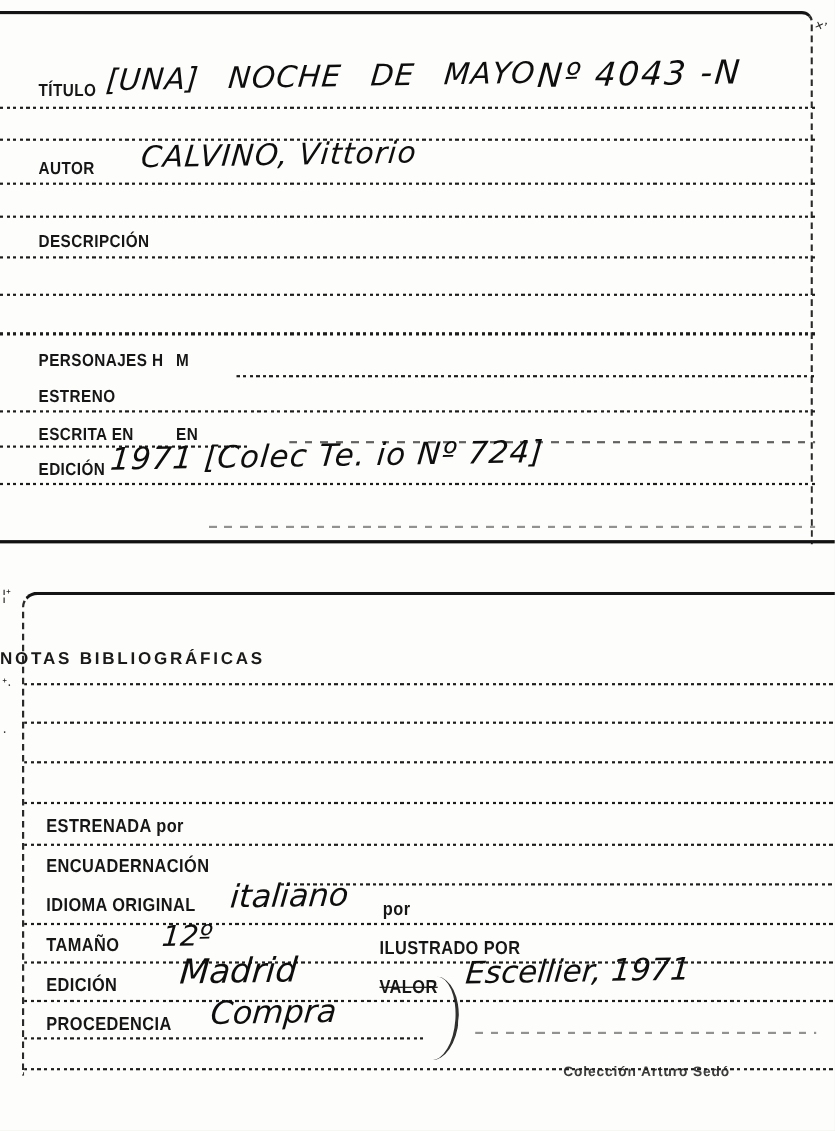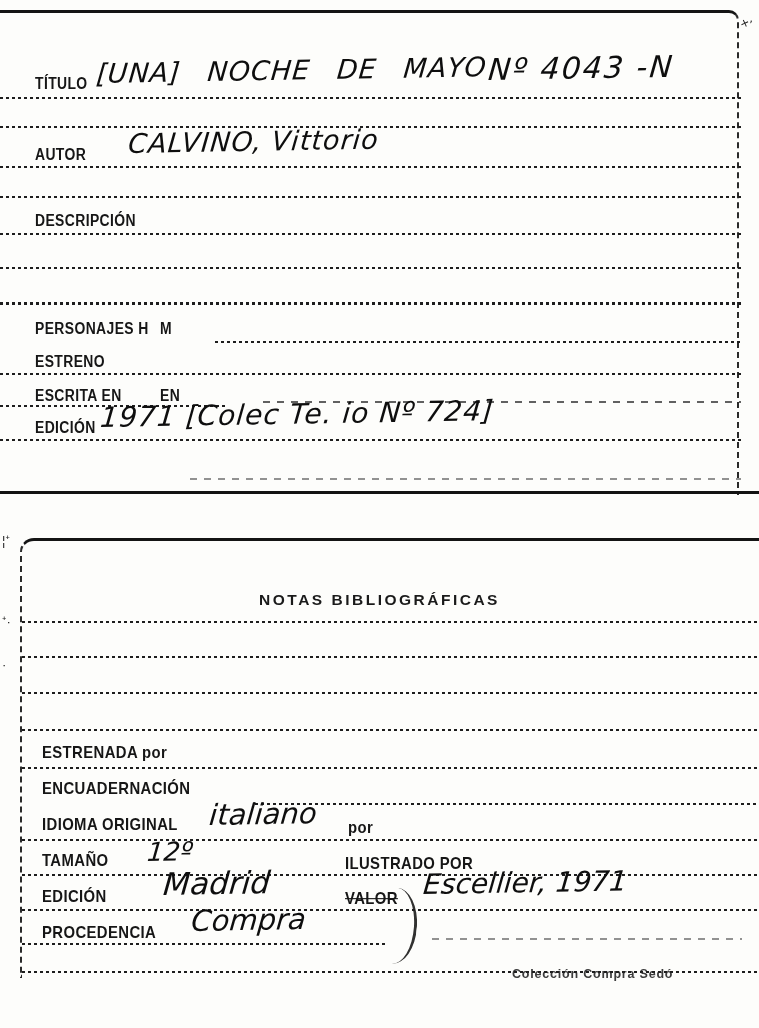--- a/index.html
+++ b/index.html
@@ -29,21 +29,21 @@
   .solidline{position:absolute;height:3px;background:#121212;}
   .dashfaint{position:absolute;height:2px;opacity:.55;
     background:repeating-linear-gradient(90deg,#3a3a3a 0 7px,transparent 7px 14px);}
   
   .frame1{position:absolute;left:-24px;top:10px;width:761px;height:482px;
     border-top:3px solid #141414;border-right:2px dashed #2a2a2a;
     border-top-right-radius:10px;}
   .frame2{position:absolute;left:20px;top:538px;width:745px;height:437px;
     border-top:3px solid #141414;border-left:2px dashed #2a2a2a;
     border-top-left-radius:14px;}
-  .card2-title{position:absolute;left:0;top:591px;width:759px;text-align:center;
+  .card2-title{position:absolute;left:0;top:591px;width:759px;
     font-weight:700;font-size:15.5px;letter-spacing:2.5px;color:#1a1a1a;}
   .footer-credit{position:absolute;left:512px;top:967px;font-weight:700;
     font-size:12.5px;letter-spacing:.8px;color:#222;opacity:.88;}
   
   .flourish{position:absolute;left:380px;top:888px;width:34px;height:76px;
     border-right:3px solid #1b1b1b;border-top-right-radius:60% 50%;
     border-bottom-right-radius:60% 50%;transform:rotate(4deg);opacity:.9;}
   .mark{position:absolute;color:#222;font-size:13px;}
 </style>
 </head>
@@ -127,15 +127,15 @@
   <div class="dotline" style="left:22px;top:909px;width:737px;"></div>
 
   <div class="lbl lbl2" style="left:42px;top:924px;">PROCEDENCIA</div>
   <div class="hand" style="left:190px;top:904px;font-size:29px;">Compra</div>
   <div class="dotline" style="left:22px;top:943px;width:366px;"></div>
   <div class="dashfaint" style="left:432px;top:938px;width:310px;"></div>
 
   <div class="flourish"></div>
 
   <div class="dotline" style="left:22px;top:971px;width:737px;"></div>
-  <div class="footer-credit">Colección Compra Sedó</div>
+  <div class="footer-credit">Colección Arturo Sedó</div>
 
 </div>
 
 </body></html>

